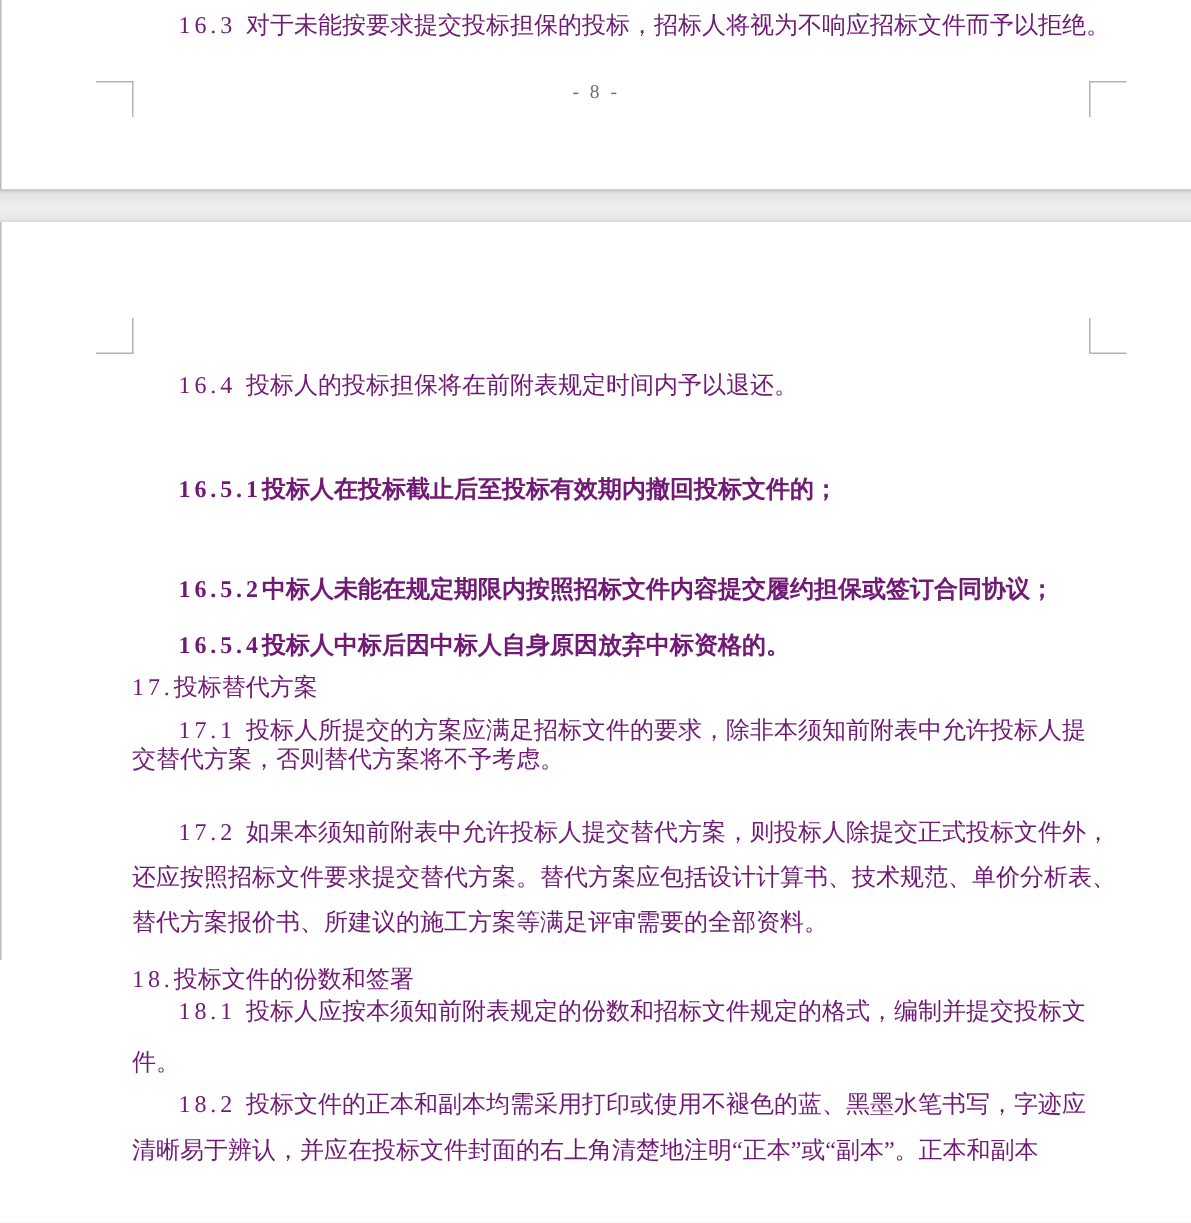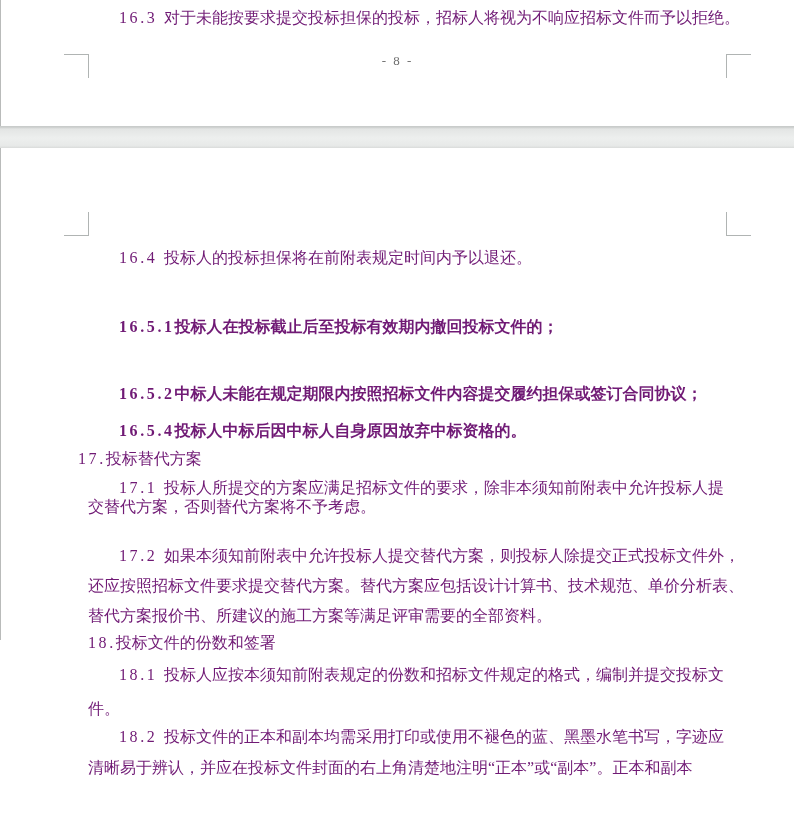--- a/index.html
+++ b/index.html
@@ -62,42 +62,42 @@
 
     <div class="line b" style="top:204px; left:118px;margin-top:32px;">
       <span class="num">16.5.2</span><span>中标人未能在规定期限内按照招标文件内容提交履约担保或签订合同协议；</span>
     </div>
 
 
     <div class="line b" style="top:273px; left:118px;">
       <span class="num">16.5.4</span><span>投标人中标后因中标人自身原因放弃中标资格的。</span>
     </div>
 
-    <div class="line" style="top:301px; left:77px;">
+    <div class="line" style="top:301px; left:87px;">
       <span class="num">17.</span><span>投标替代方案</span>
     </div>
 
     <div class="line" style="top:330px; left:118px;">
       <span class="num">17.1 </span><span>投标人所提交的方案应满足招标文件的要求，除非本须知前附表中允许投标人提</span>
     </div>
     <div class="line" style="top:349px; left:87px;">
       <span>交替代方案，否则替代方案将不予考虑。</span>
     </div>
 
     <div class="line" style="top:398px; left:118px;">
       <span class="num">17.2 </span><span>如果本须知前附表中允许投标人提交替代方案，则投标人除提交正式投标文件外，</span>
     </div>
     <div class="line" style="top:428px; left:87px;">
       <span>还应按照招标文件要求提交替代方案。替代方案应包括设计计算书、技术规范、单价分析表、</span>
     </div>
     <div class="line" style="top:458px; left:87px;">
       <span>替代方案报价书、所建议的施工方案等满足评审需要的全部资料。</span>
     </div>
 
-    <div class="line" style="top:485px; left:87px;">
+    <div class="line" style="top:496px; left:87px;">
       <span class="num">18.</span><span>投标文件的份数和签署</span>
     </div>
 
     <div class="line" style="top:517px; left:118px;">
       <span class="num">18.1 </span><span>投标人应按本须知前附表规定的份数和招标文件规定的格式，编制并提交投标文</span>
     </div>
     <div class="line" style="top:551px; left:87px;">
       <span>件。</span>
     </div>
 

